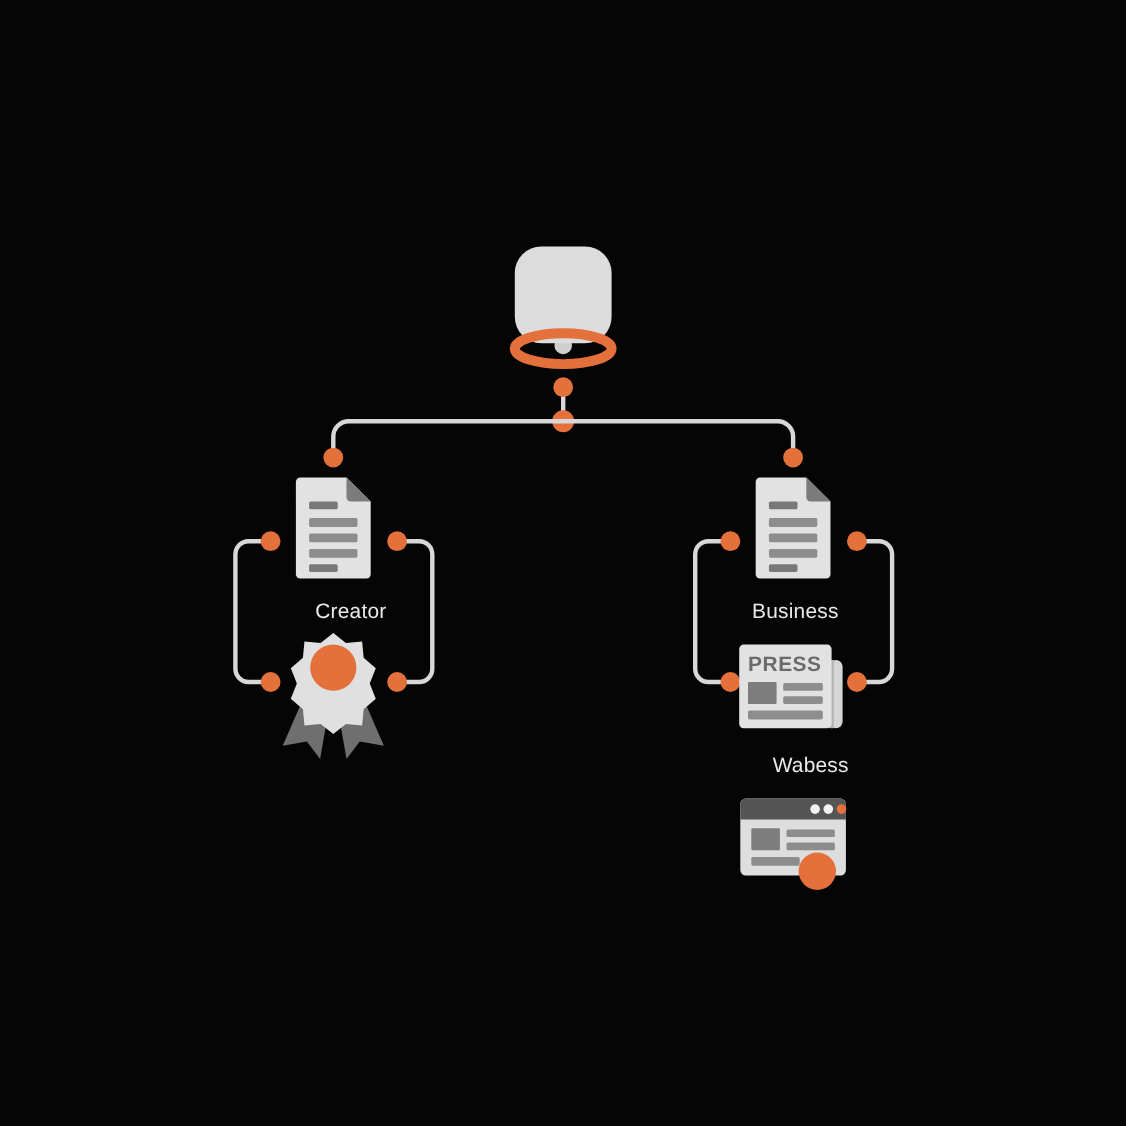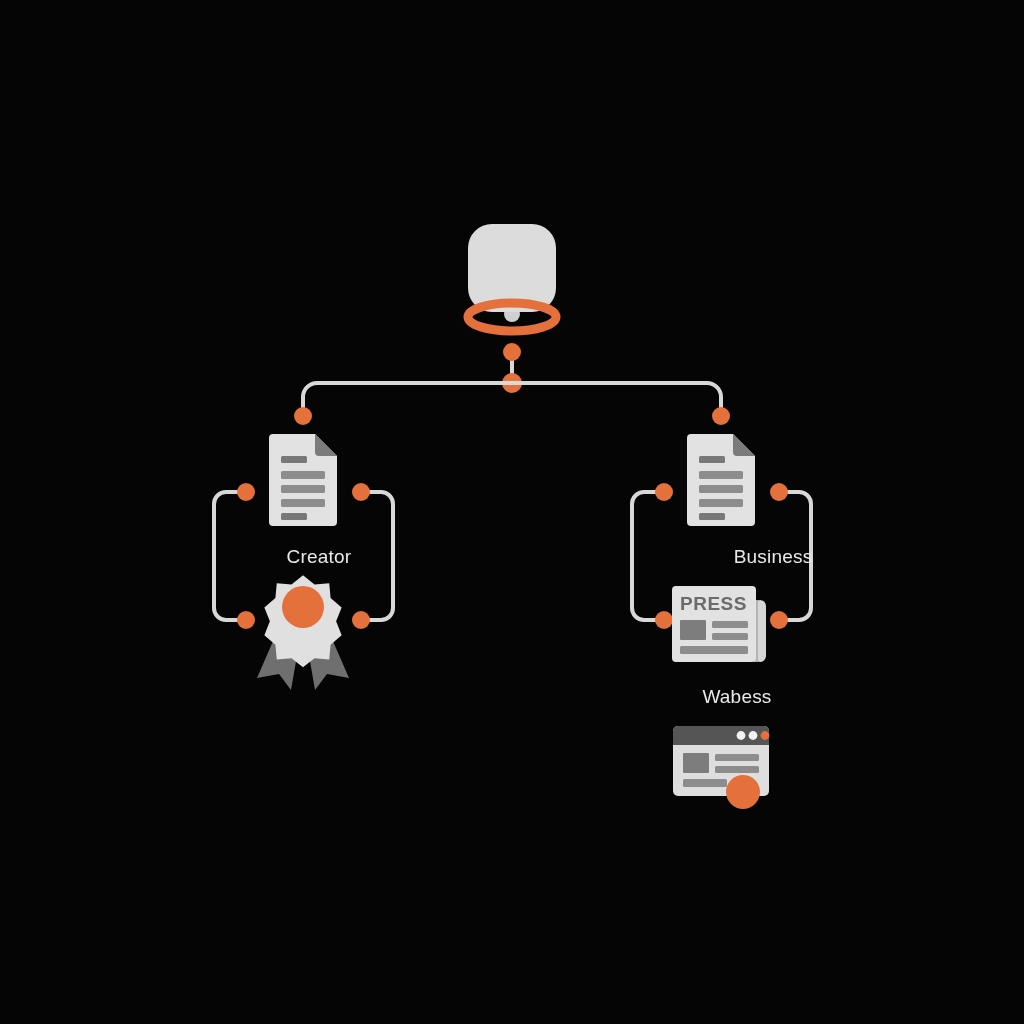--- a/index.html
+++ b/index.html
@@ -145,17 +145,17 @@
       <rect x="42" y="28" width="44" height="7" rx="1.5" fill="#8d8d8d"></rect>
       <rect x="42" y="40" width="44" height="7" rx="1.5" fill="#8d8d8d"></rect>
       <rect x="10" y="53" width="44" height="8" rx="1.5" fill="#8d8d8d"></rect>
 
       <circle cx="70" cy="66" r="17" fill="#e4703c"></circle>
     </g>
   </svg>
 
   <div class="node-label" style="left:303px; top:546px;">Creator</div>
 
-  <div class="node-label" style="left:757px; top:546px;text-align:center;">Business</div>
+  <div class="node-label" style="left:707px; top:546px;text-align:center;">Business</div>
 
   <div class="node-label" style="left:721px; top:686px;">Wabess</div>
 
 </div>
 
 </body></html>

